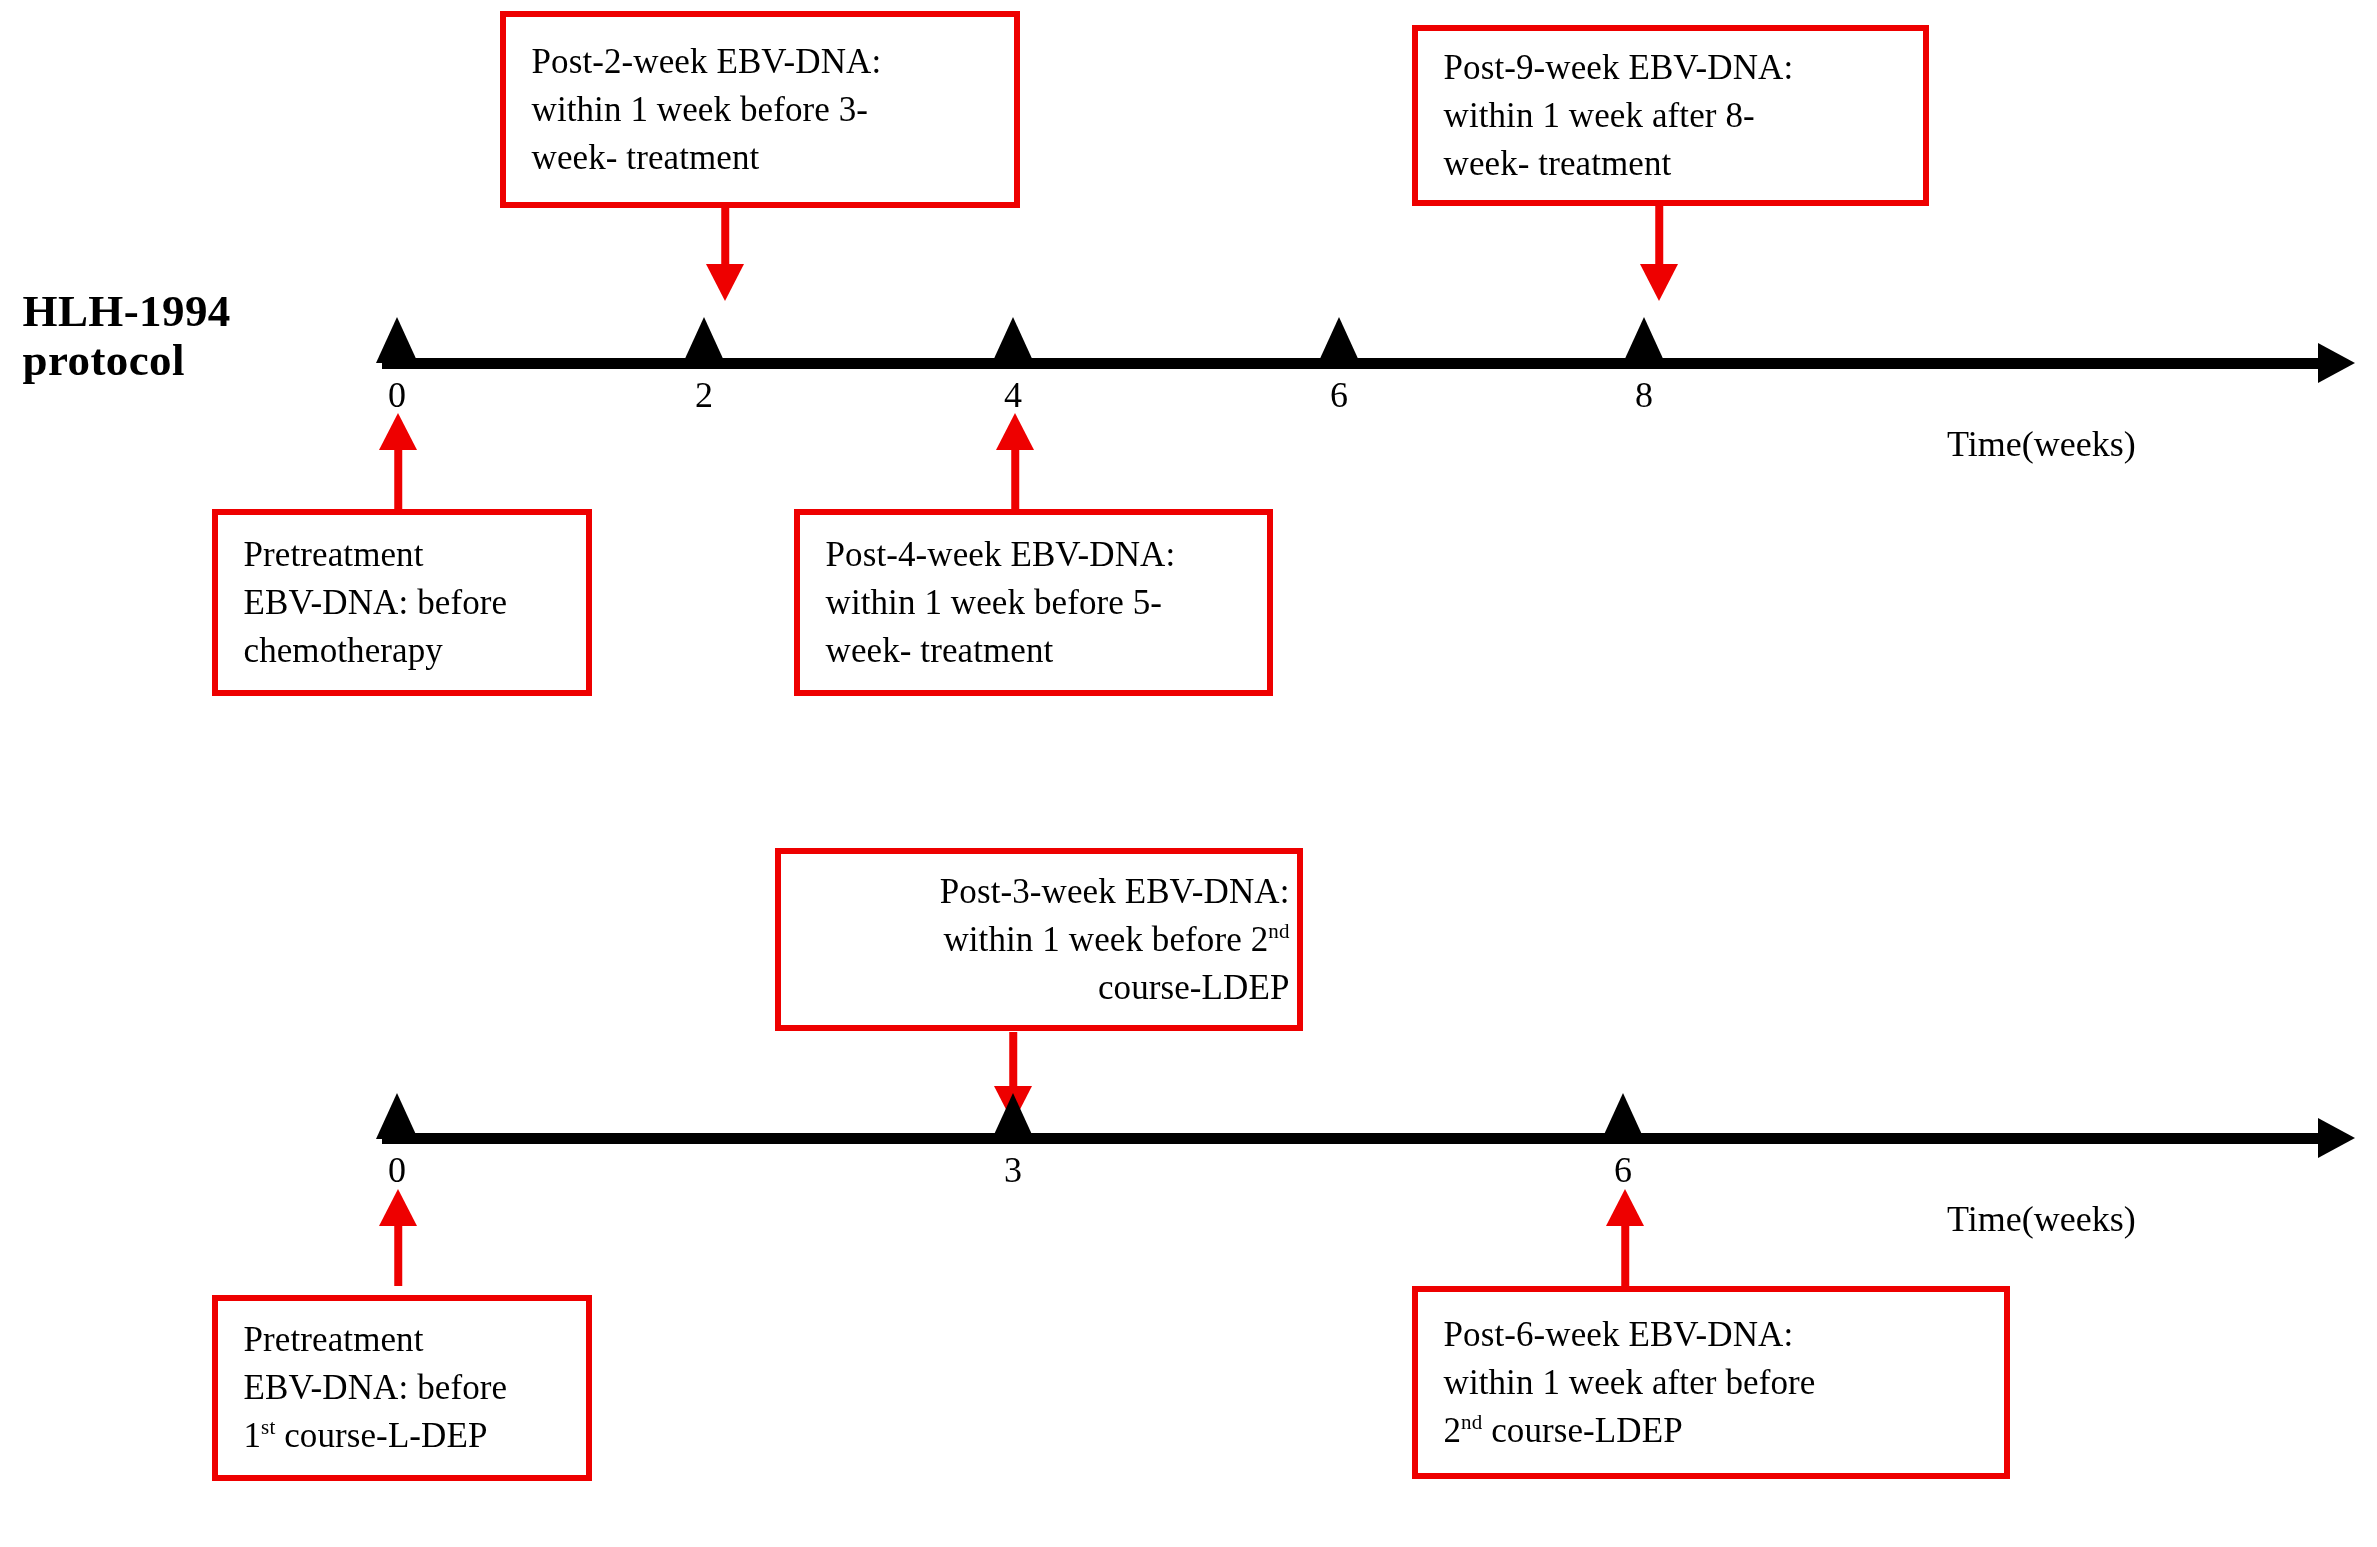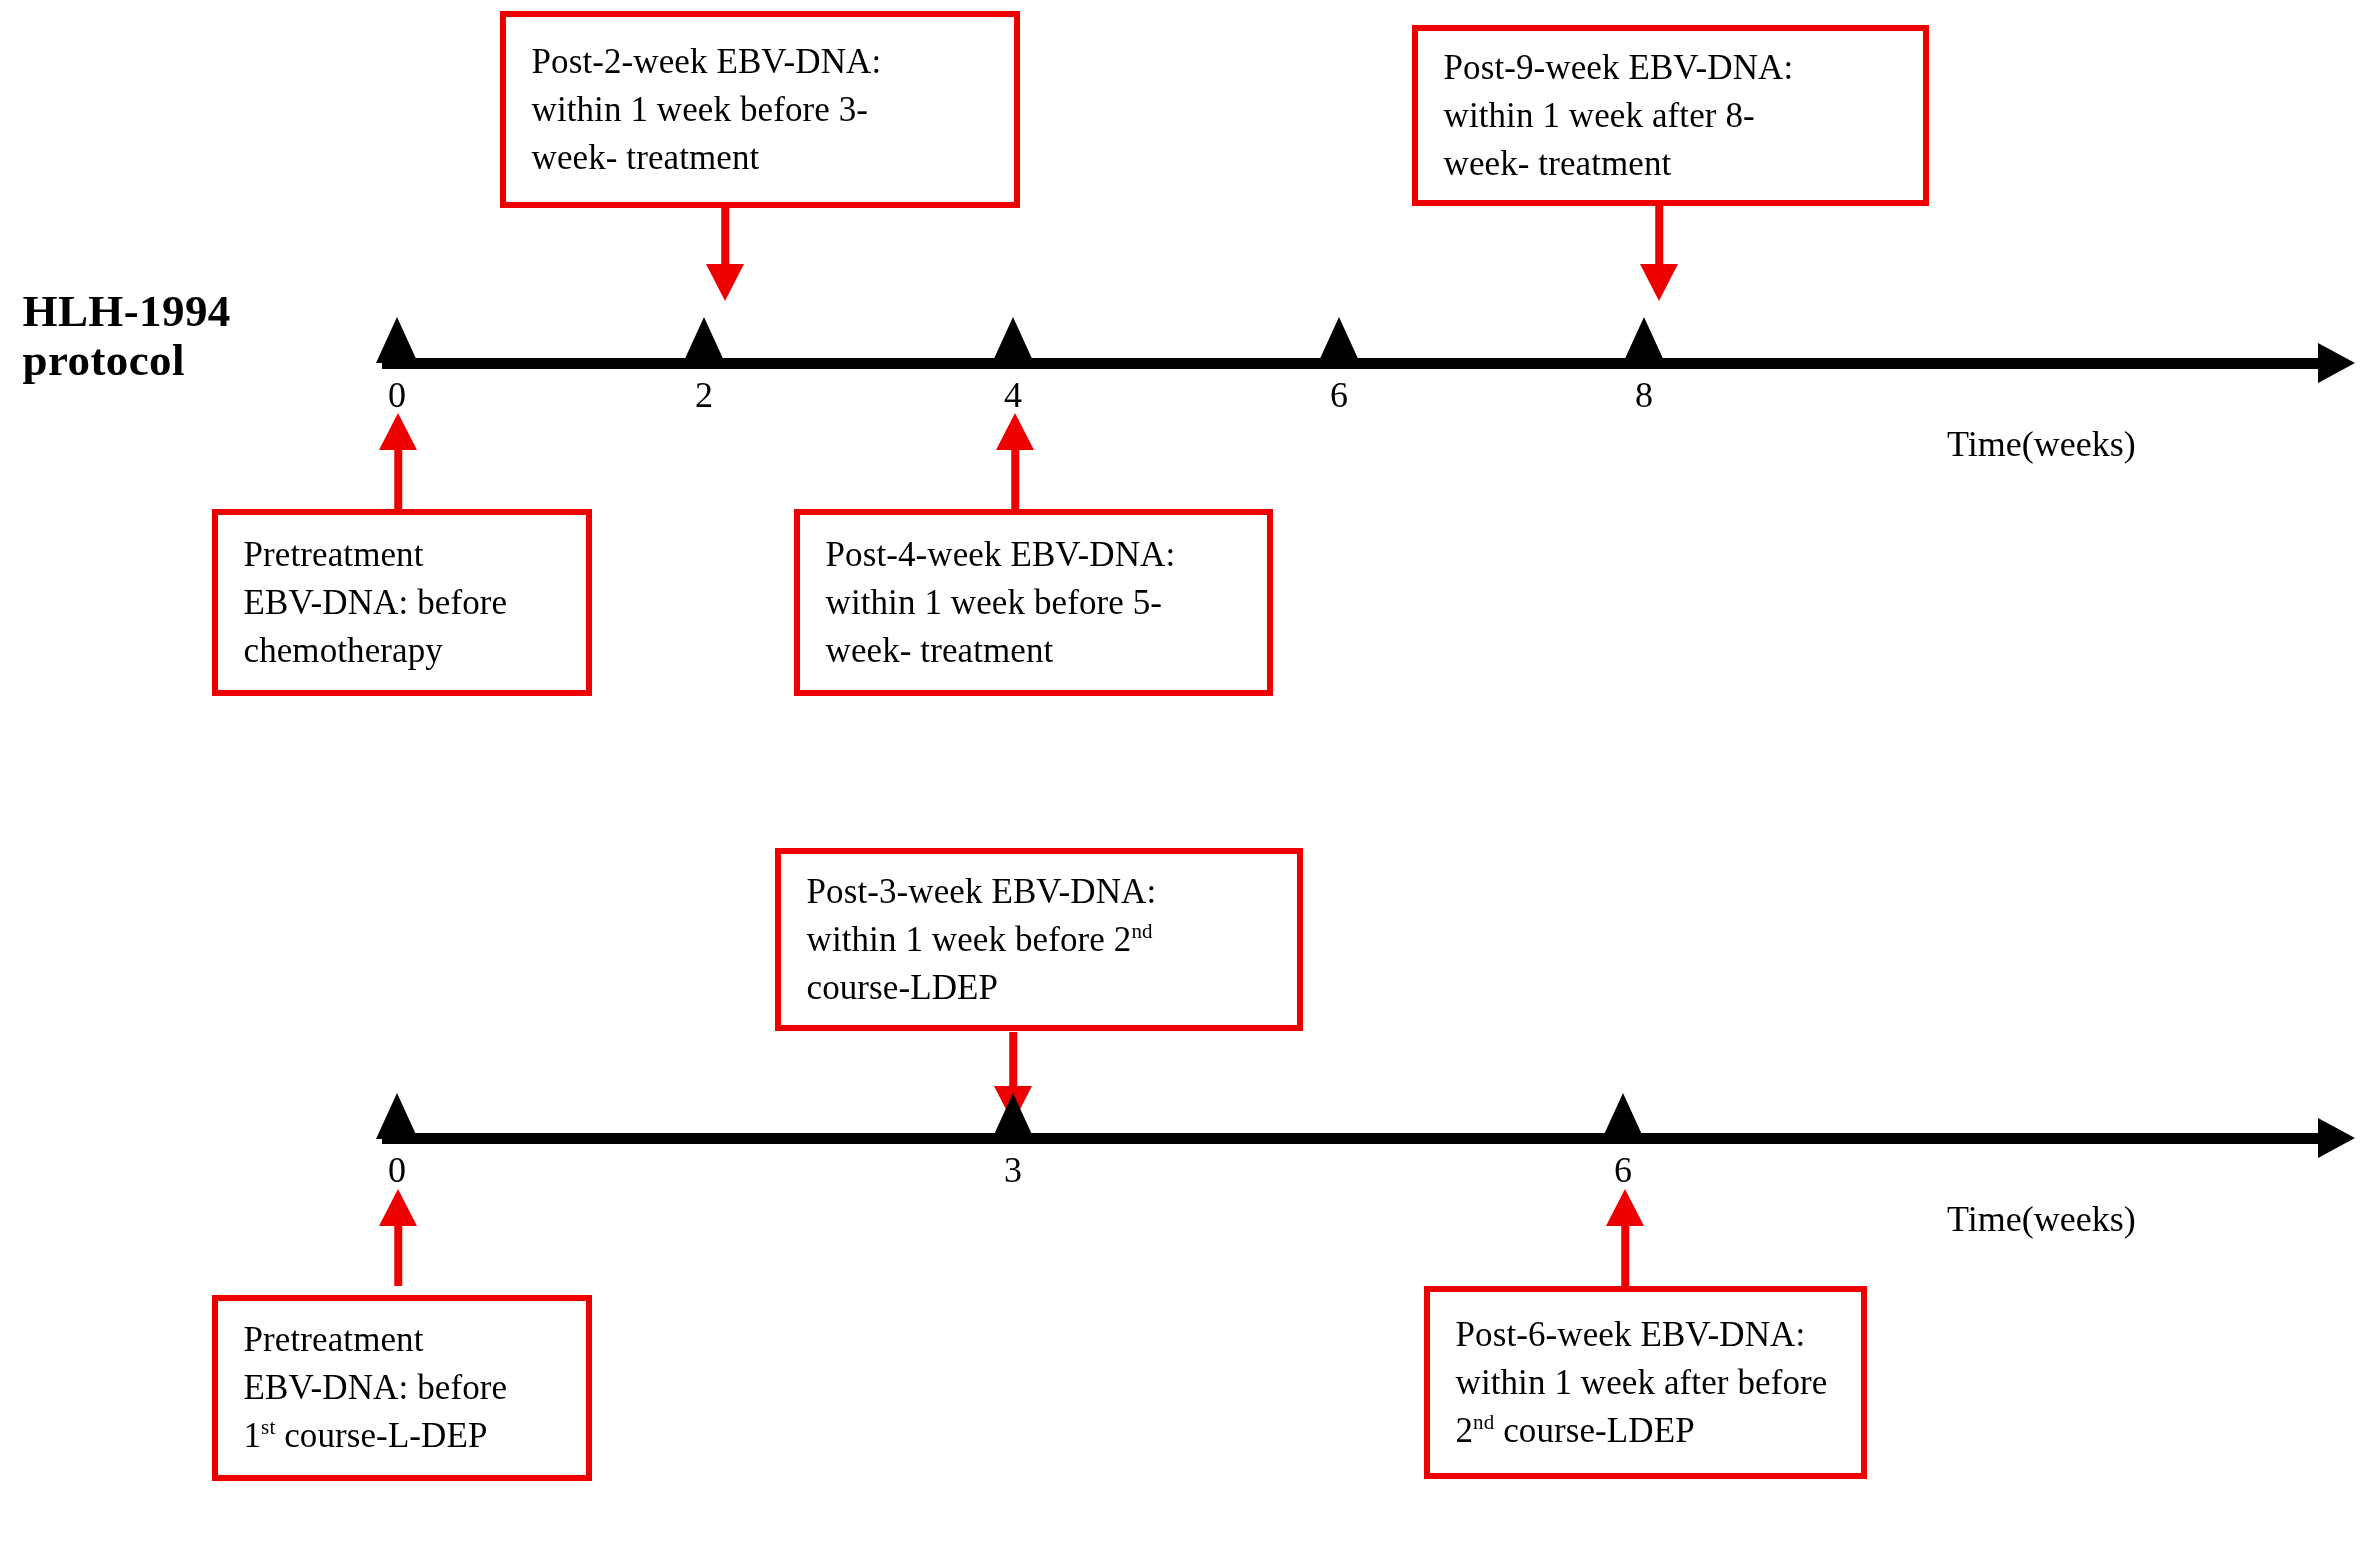--- a/index.html
+++ b/index.html
@@ -108,21 +108,21 @@
     <div class="stem" style="top:35px;height:61px;"></div>
   </div>
   <div class="box" style="left:794px;top:509px;width:479px;height:187px;">
     <div class="txt">
       <span>Post-4-week EBV-DNA:</span><br>
       <span>within 1 week before 5-</span><br>
       <span>week- treatment</span>
     </div>
   </div>
 
-  <div class="box" style="left:775px;top:848px;width:528px;height:183px;">
+  <div class="box" style="left:775px;top:848px;width:528px;height:183px;text-align:right;">
     <div class="txt">
       <span>Post-3-week EBV-DNA:</span><br>
       <span>within 1 week before 2</span><sup>nd</sup><br>
       <span>course-LDEP</span>
     </div>
   </div>
   <div class="conn" style="left:992px;top:1032px;width:42px;height:91px;">
     <div class="stem" style="top:0;height:56px;"></div>
     <div class="head-down" style="top:54px;"></div>
   </div>
@@ -150,21 +150,21 @@
       <span>Pretreatment</span><br>
       <span>EBV-DNA: before</span><br>
       <span>1</span><sup>st</sup><span> course-L-DEP</span>
     </div>
   </div>
 
   <div class="conn" style="left:1604px;top:1189px;width:42px;height:99px;">
     <div class="head-up" style="top:0;"></div>
     <div class="stem" style="top:35px;height:64px;"></div>
   </div>
-  <div class="box" style="left:1412px;top:1286px;width:443px;height:193px;margin-left:12px;">
+  <div class="box" style="left:1412px;top:1286px;width:598px;height:193px;">
     <div class="txt">
       <span>Post-6-week EBV-DNA:</span><br>
       <span>within 1 week after before</span><br>
       <span>2</span><sup>nd</sup><span> course-LDEP</span>
     </div>
   </div>
 
 </div>
 
 

